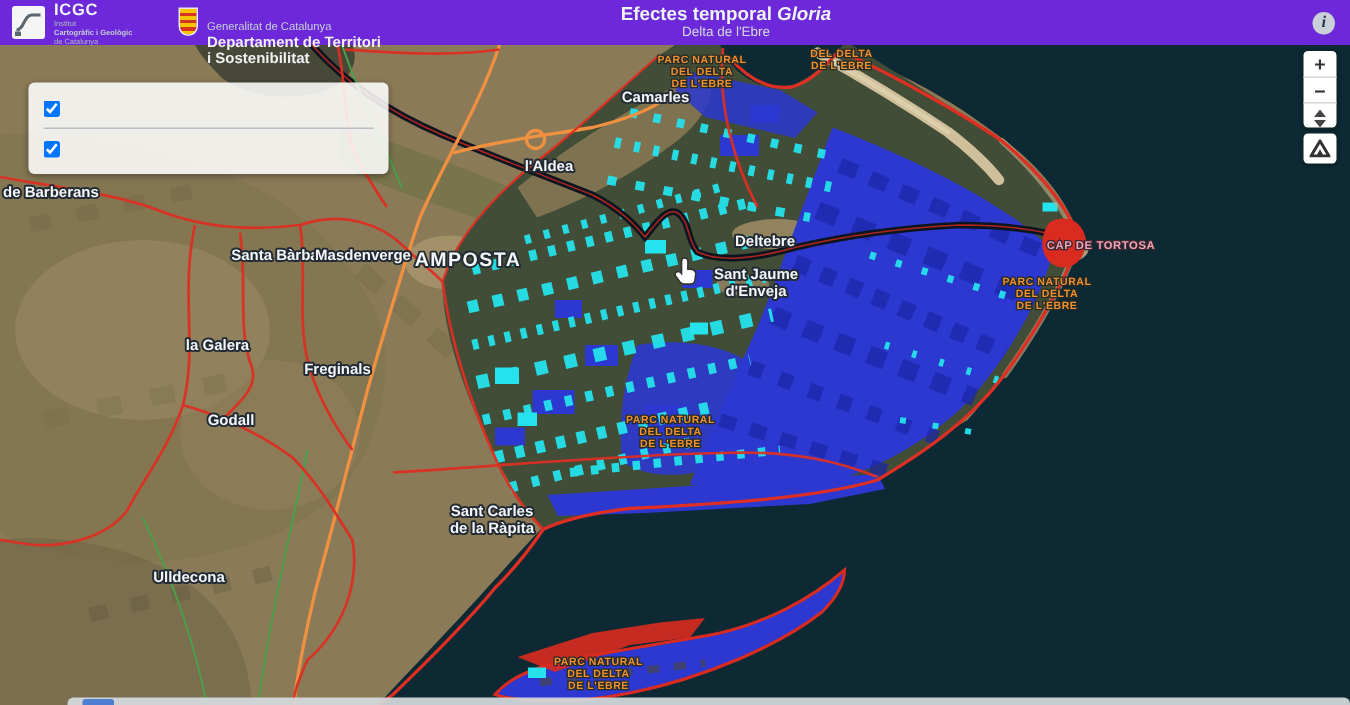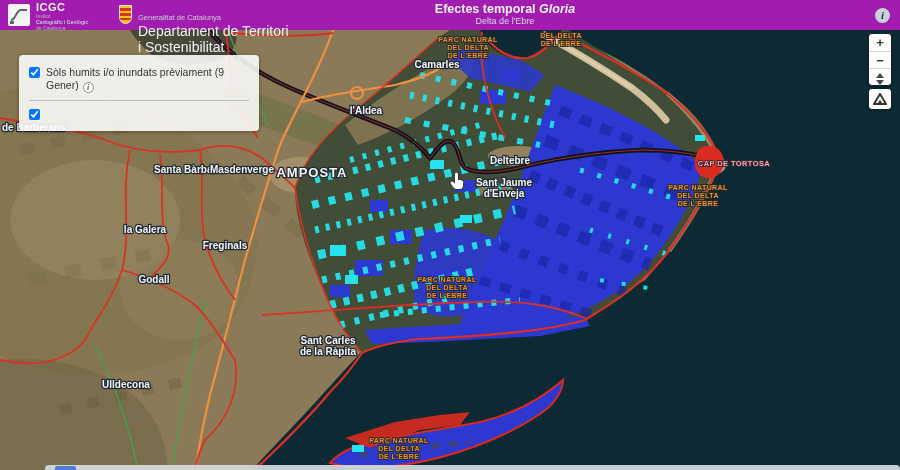--- a/index.html
+++ b/index.html
@@ -2,34 +2,34 @@
 <html><head>
 <meta charset="utf-8">
 <style>
   * { margin:0; padding:0; box-sizing:border-box; }
   html,body { width:900px; height:470px; overflow:hidden; background:#0d2933;
               font-family:"Liberation Sans", sans-serif; }
   #stage { position:relative; width:900px; height:470px; }
 
   
   #header { position:absolute; top:0; left:0; width:900px; height:30px;
-            background:#a21caf; z-index:30; display:flex; align-items:center; }
+            background:#6d28d9; z-index:30; display:flex; align-items:center; }
   .icgc-logo { position:absolute; left:8px; top:4px; width:22px; height:22px;
                background:#f4f5f4; border-radius:2px; }
   .icgc-txt { position:absolute; left:36px; top:2px; line-height:1; }
   .icgc-name { color:#f2f5f7; font-weight:bold; font-size:11px; letter-spacing:.5px; }
   .icgc-sub { color:#aeb9c3; font-size:5px; margin-top:1px; }
   .icgc-sub.b { font-weight:bold; color:#c4cdd5; }
   .gc-logo { position:absolute; left:119px; top:5px; width:13px; height:19px;
              background:repeating-linear-gradient(180deg,#f8c300 0 2.4px,#d5351f 2.4px 4.8px);
              border-radius:0 0 7px 7px; border:1px solid #e9e9e9; }
   .gc-txt { position:absolute; left:138px; top:14px; line-height:1.15; }
   .gc-l1 { color:#c9d1d8; font-size:7.5px; }
-  .gc-l2 { color:#eef1f4; font-size:14px; font-weight:normal; }
-  .title-wrap { position:absolute; left:405px; top:2px; width:200px; text-align:center; line-height:1.15; }
+  .gc-l2 { color:#eef1f4; font-size:10px; font-weight:bold; }
+  .title-wrap { position:absolute; left:384px; top:2px; width:200px; text-align:center; line-height:1.15; }
   .map-title { color:#eef3f6; font-size:12.5px; font-weight:bold; }
   .map-title .it { font-style:italic; }
   .map-subtitle { color:#d3dbe2; font-size:9px; }
   .hdr-info { position:absolute; right:10px; top:8px; width:15px; height:15px; border-radius:50%;
               background:#c9d0d8; color:#20394f; font-family:"Liberation Serif",serif;
               font-style:italic; font-weight:bold; font-size:11px; text-align:center;
               line-height:14px; cursor:pointer; }
 
   
   #map { position:absolute; top:30px; left:0; width:900px; height:440px; }
@@ -285,23 +285,20 @@
     <div class="title-wrap">
       <div class="map-title"><span>Efectes temporal </span><span class="it">Gloria</span></div>
       <div class="map-subtitle">Delta de l'Ebre</div>
     </div>
     <div class="hdr-info">i</div>
   </div>
 
   <div id="legend">
     <div class="leg-row">
       <input type="checkbox" checked="checked" style="">
-      <span>
-        <span>Sòls humits i/o inundats prèviament (9 Gener)</span><span class="leg-info">i</span>
-      </span>
     </div>
     <div class="leg-div"></div>
     <div class="leg-row">
       <input type="checkbox" checked="checked" style="">
     </div>
   </div>
 
   <div id="zoomctl">
     <div class="zbtn">+</div>
     <div class="zbtn">−</div>

